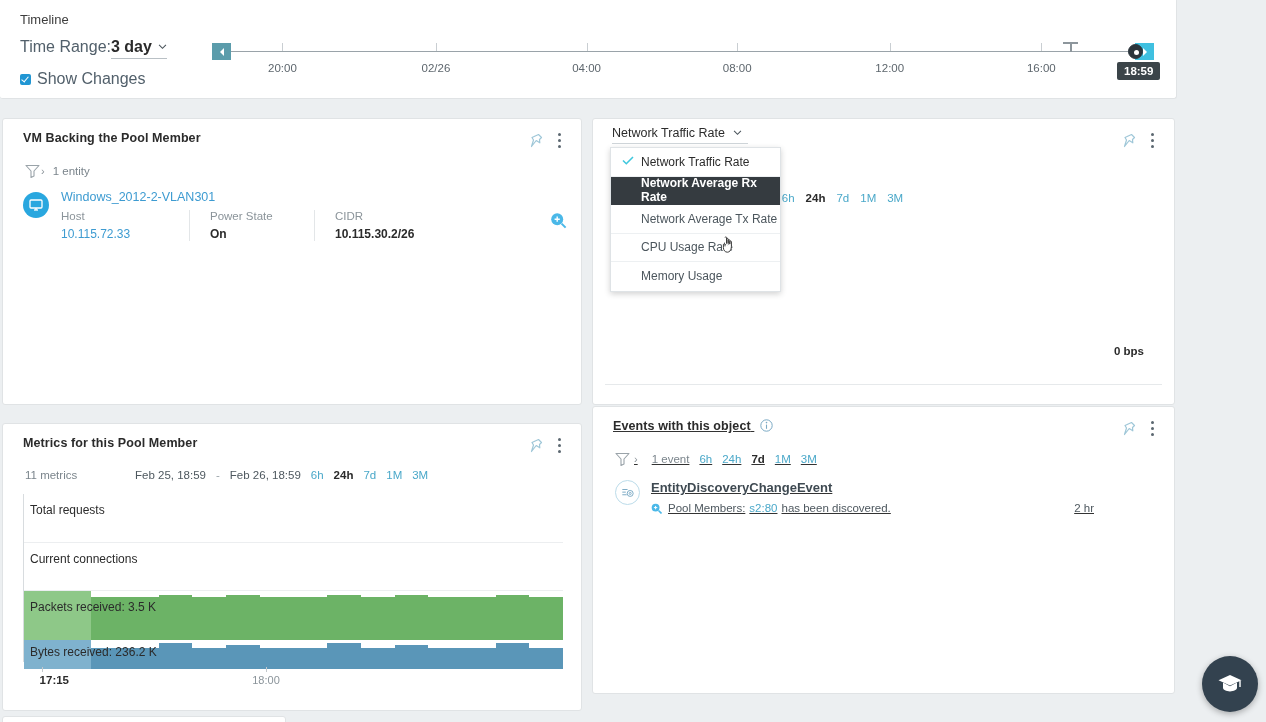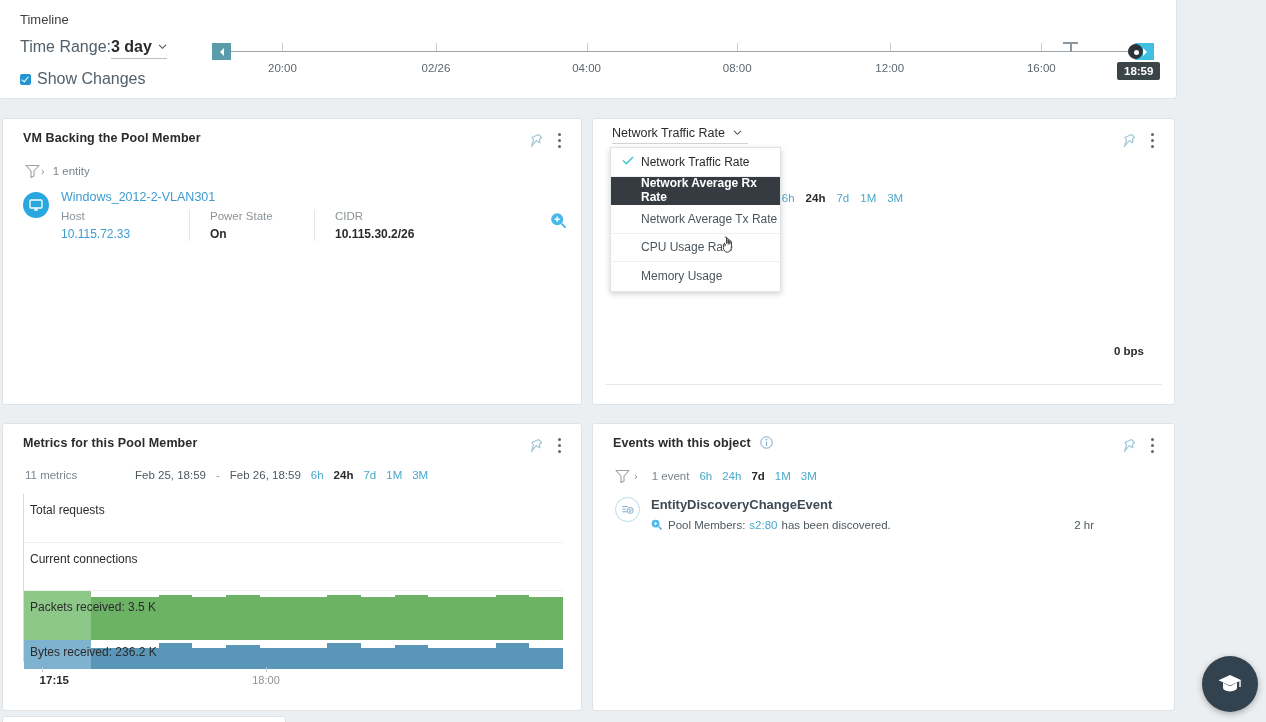--- a/index.html
+++ b/index.html
@@ -80,21 +80,21 @@
   .tl-change {
     position:absolute; left:1063px; top:44px; width:15px; height:10px;
   }
   .tl-change:before{content:"";position:absolute;left:0;top:0;width:15px;height:1.5px;background:#8d969c;}
   .tl-change:after{content:"";position:absolute;left:7px;top:0;width:1.5px;height:10px;background:#8d969c;}
 
   
   #vm-card    { left:2px;   top:118px; width:580px; height:287px; }
   #net-card   { left:592px; top:118px; width:583px; height:287px; }
   #metrics-card { left:2px;  top:423px; width:580px; height:288px; }
-  #events-card  { left:592px; top:423px; width:583px; height:288px; }
+  #events-card  { left:592px; top:406px; width:583px; height:288px;text-decoration:underline; }
 
   
   .filter-row { display:flex; align-items:center; padding:14px 0 0 22px; }
   .funnel { width:15px; height:14px; flex:none; }
   .funnel-arrow { font-size:11px; color:#8b949a; margin:0 8px 0 1px; }
   .count-txt { font-size:11.5px; color:#7b858c; }
 
   
   .vm-row { display:flex; padding:12px 0 0 20px; }
   .vm-ico {
@@ -160,21 +160,21 @@
   .axis-lab { position:absolute; top:2px; transform:translateX(-50%); font-size:11px; color:#8b949a; white-space:nowrap;}
   .axis-lab.bold { color:#2b2b2b; font-weight:bold; font-size:11.5px;}
 
   
   .ev-head-ico { width:13px;height:13px;margin-left:6px;vertical-align:-2px;}
   .ev-filter { display:flex; align-items:center; gap:10px; padding:14px 0 0 22px; font-size:11.5px;}
   .ev-row { display:flex; padding:14px 0 0 22px; }
   .ev-ico { width:25px;height:25px;border-radius:50%;border:1px solid #bcdcea;display:flex;align-items:center;justify-content:center;flex:none;}
   .ev-body { margin-left:11px; flex:1; }
   .ev-title { font-size:13px; font-weight:bold; color:#3f4a52; }
-  .ev-sub { display:flex; align-items:flex-start; margin-top:7px; font-size:11.5px; color:#4e585f;}
+  .ev-sub { display:flex; align-items:flex-end; margin-top:7px; font-size:11.5px; color:#4e585f;}
   .ev-mag { width:11px;height:11px;margin-right:6px;flex:none;}
   .ev-link { color:#4aa8c9; }
   .ev-time { margin-left:auto; margin-right:80px; font-size:11.5px; color:#4e585f;}
 
   
   #help-fab {
     position:absolute; right:8px; bottom:10px; width:56px; height:56px;
     border-radius:50%; background:#33424f; display:flex; align-items:center; justify-content:center;
     box-shadow:0 2px 6px rgba(0,0,0,.3);
   }

